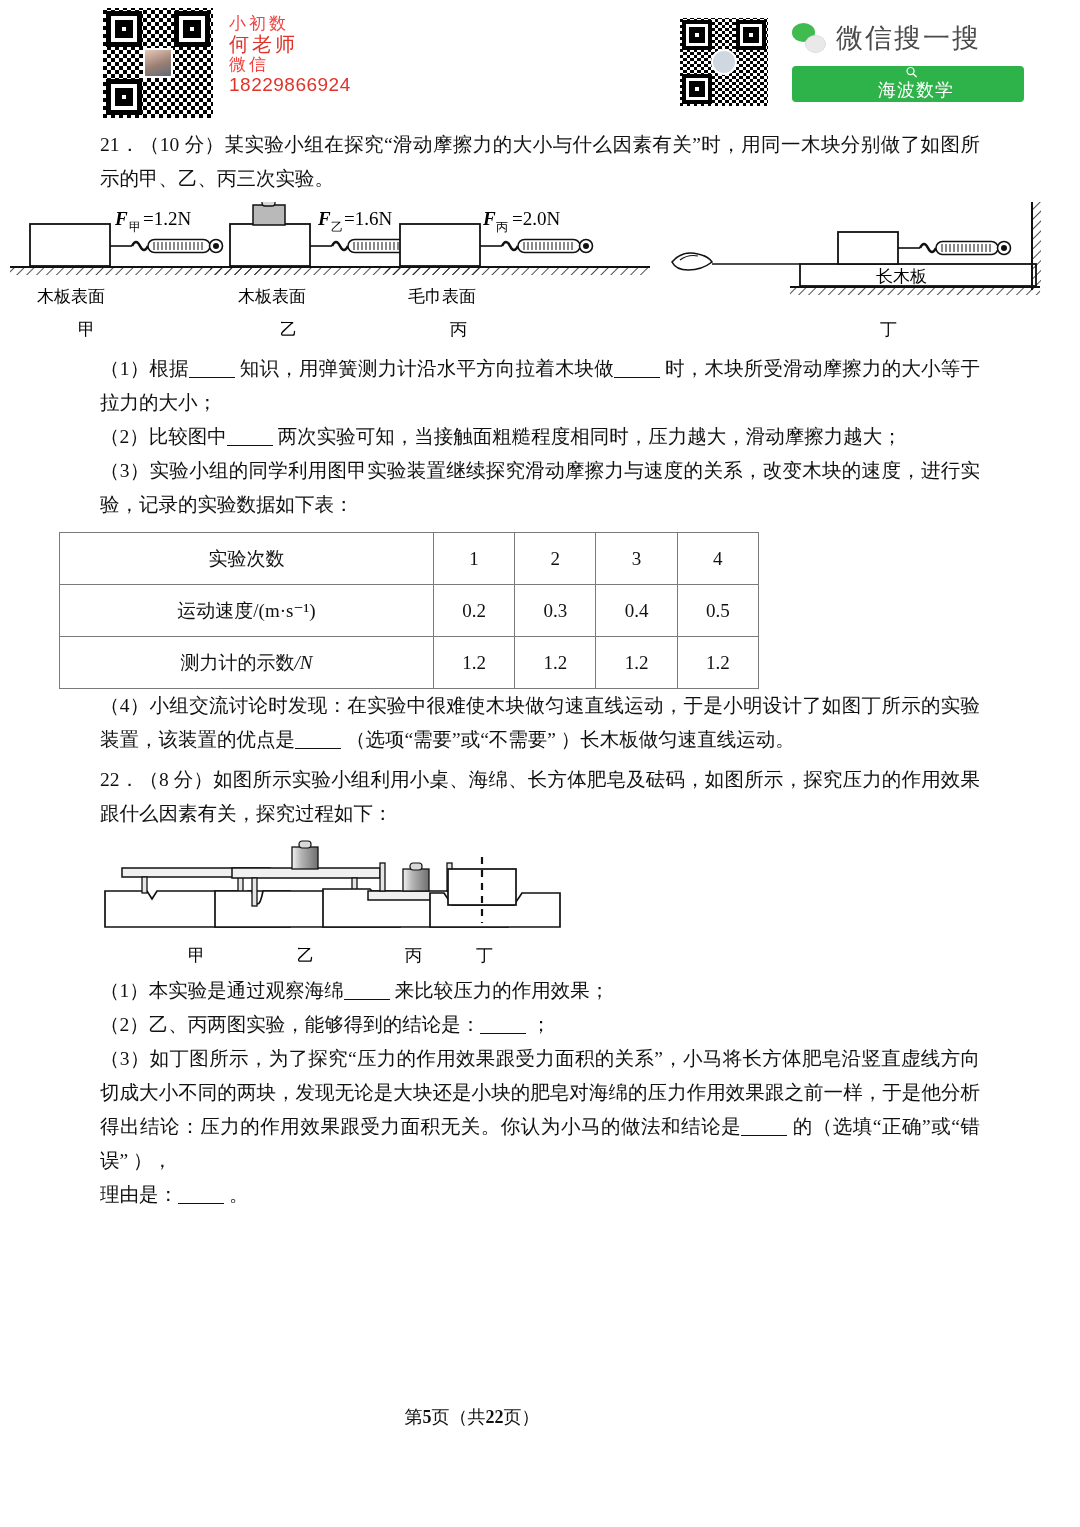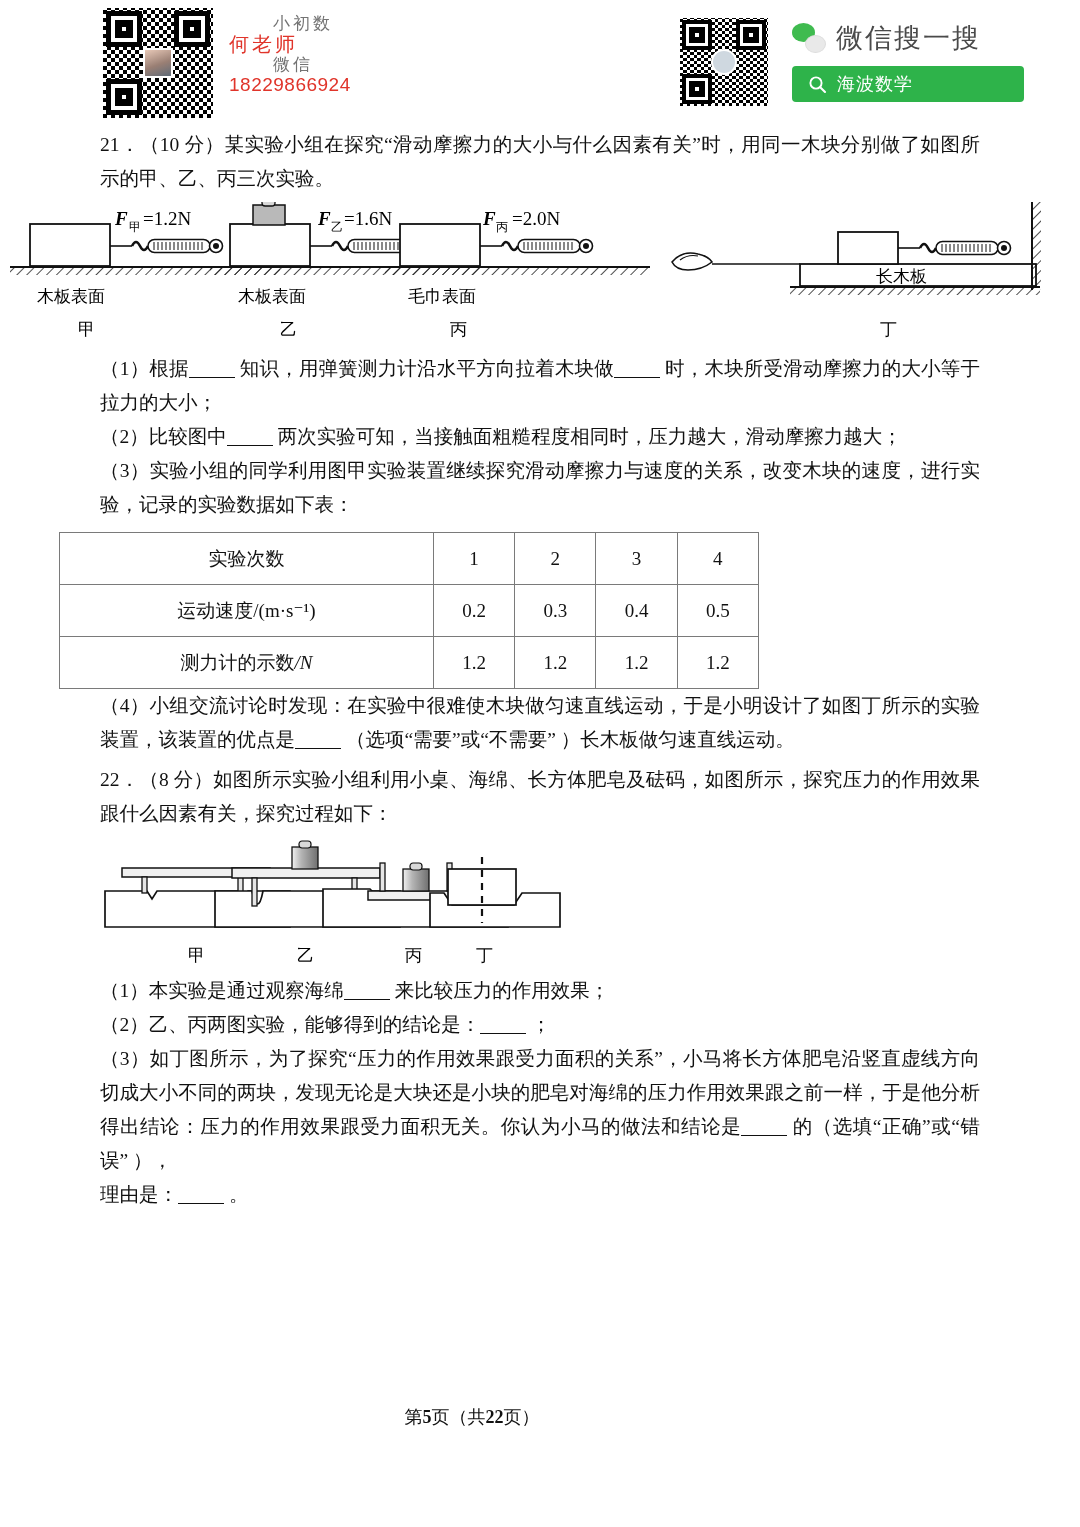--- a/index.html
+++ b/index.html
@@ -70,21 +70,21 @@
     flex-direction: column;
     justify-content: center;
     line-height: 1.12;
     padding-top: 6px;
   }
   .qr-text .ln {
     font-size: 17px;
     font-family: "Liberation Serif", serif;
     letter-spacing: 3px;
   }
-  .qr-text .ln.gray { color: #737373; margin-left: 44px; }
+  .qr-text .ln.gray { color: #ef4444; }
   .qr-text .ln.red { color: #e0342a; font-size: 20px; }
   .qr-text .ln.phone {
     color: #e0342a;
     font-size: 19px;
     letter-spacing: 0.5px;
     font-family: "Liberation Sans", sans-serif;
   }
 
   .wechat-block {
     position: absolute;
@@ -158,20 +158,21 @@
   .search-pill {
     margin-top: 8px;
     width: 232px;
     height: 36px;
     background: #2eb34a;
     border-radius: 4px;
     display: flex;
     align-items: center;
     padding-left: 16px;
     box-sizing: border-box;
+    flex-direction: column;
   }
   .search-pill svg { margin-right: 10px; }
   .search-pill .txt {
     color: #ffffff;
     font-size: 18px;
     letter-spacing: 1px;
     font-family: "Liberation Sans", sans-serif;
   }
 
   

